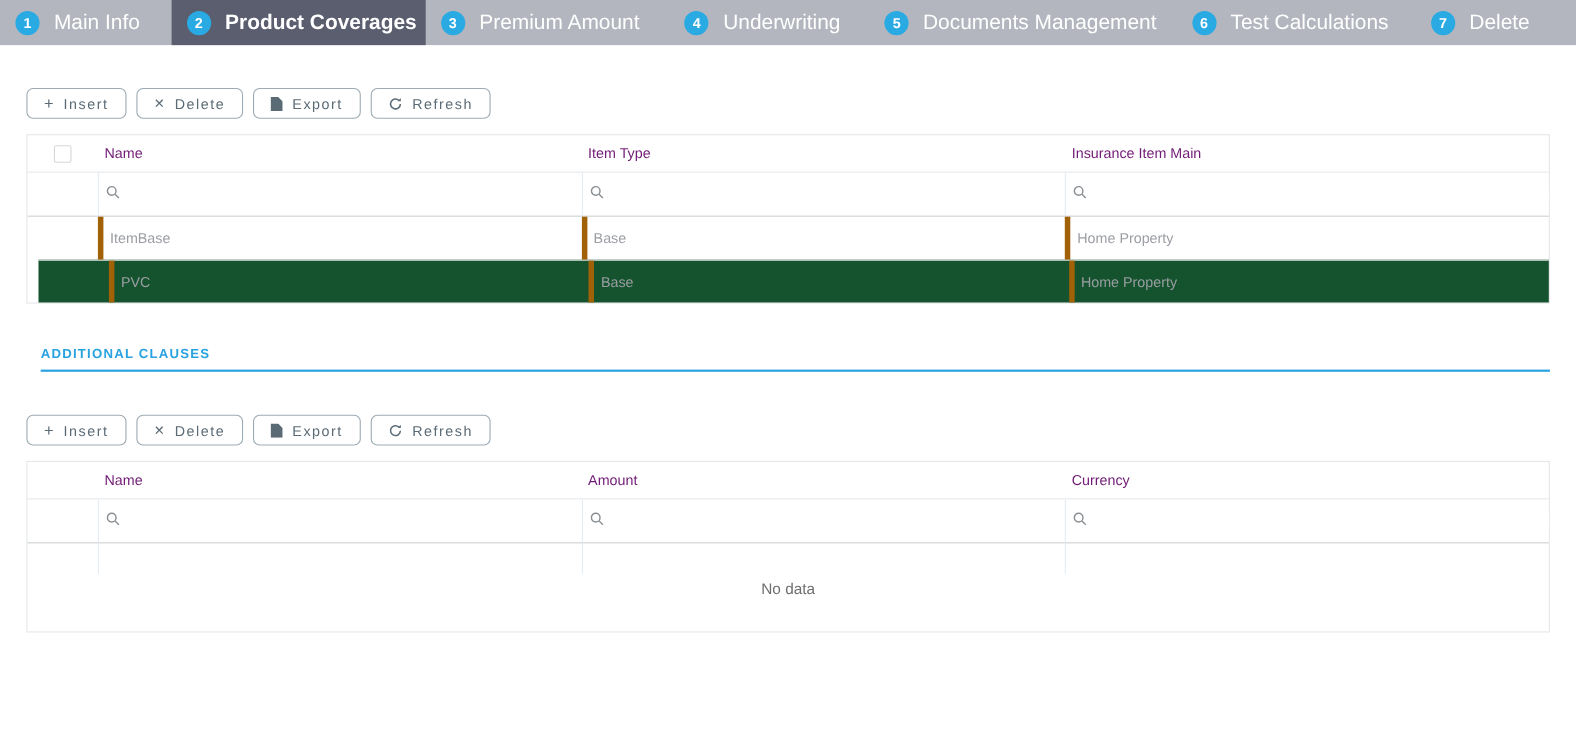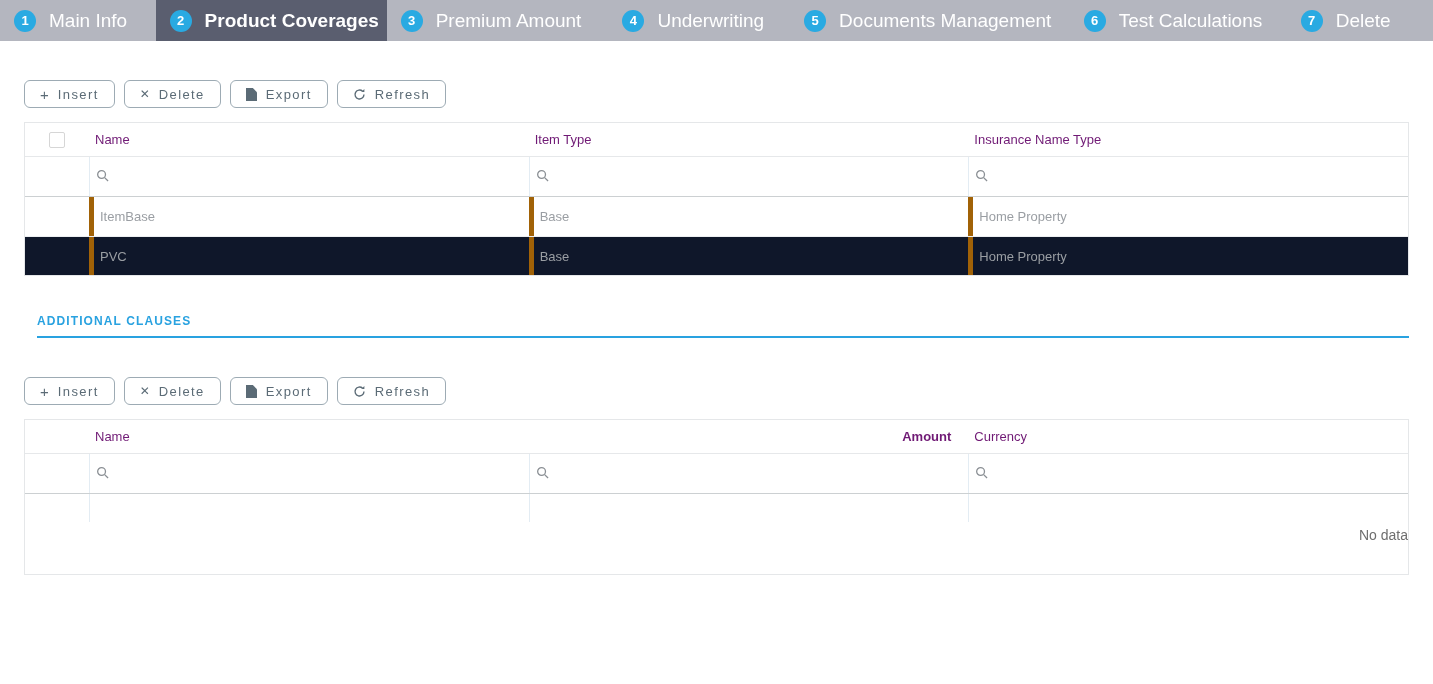--- a/index.html
+++ b/index.html
@@ -32,38 +32,38 @@
     color:#5b6b76; font-size:13px; letter-spacing:1.4px; cursor:pointer; }
   .tbtn .glyph { font-size:15px; letter-spacing:0; line-height:1; }
   .tbtn .glyph.small { font-size:12px; }
   .tbtn svg { display:block; }
 
   
   .grid-table { margin-top:14px; border:1px solid #e5e7e9; }
   .g-row { display:grid; grid-template-columns:64px 1fr 1fr 1fr; align-items:center; }
   .g-row.header { height:34px; border-bottom:1px solid #e6e8ea; }
   .g-row.header .g-cell { font-size:13px; color:#701a75; padding-left:6px; }
-  .g-row.header .g-cell.right { text-align:right; padding-right:17px;font-weight:bold; }
+  .g-row.header .g-cell.right { padding-right:17px; }
   .g-row.filter { height:40px; border-bottom:1px solid #ccd0d2; }
   .g-row.filter .g-cell { height:100%; display:flex; align-items:center; padding-left:6px; }
   .g-row.filter .g-cell + .g-cell { border-left:1px solid #e3ecf3; }
   .g-row.filter input { border:none; outline:none; flex:1; min-width:0;
     font-size:13px; color:#555; margin-left:7px; font-family:"Liberation Sans",sans-serif; }
   .g-row.data { height:39px; cursor:pointer; }
   .g-row.data + .g-row.data { border-top:1px solid #edeff1; }
   .g-row.data .g-cell { font-size:13px; color:#9a9ea3; padding-left:6px; height:100%;
     display:flex; align-items:center; }
   .g-row.data .g-cell + .g-cell { border-left:5px solid #a16207; }
-  .g-row.data.selected { background:#0f172a; }
+  .g-row.data.selected { background:#14532d;margin-left:10px; }
   .checkbox-cell { display:flex; justify-content:center; align-items:center; padding-left:0 !important; }
   .checkbox { width:16px; height:16px; border:1px solid #d6d6d6; border-radius:2px;
     background:#fff; display:inline-block; cursor:pointer; }
   .nodata-cols { display:grid; grid-template-columns:64px 1fr 1fr 1fr; height:28px; }
   .nodata-cols .sep { border-left:1px solid #e3ecf3; height:100%; }
-  .nodata-text { text-align:right; font-size:14px; color:#6e6e6e; padding:5px 0 31px; }
+  .nodata-text { text-align:center; font-size:14px; color:#6e6e6e; padding:5px 0 31px; }
 </style>
 </head>
 <body>
 
 <div class="tabbar">
   <div class="tab t1">
     <span class="badge">1</span>
     <span class="tab-label">Main Info</span>
   </div>
   <div class="tab t2 active">
@@ -123,21 +123,21 @@
     </button>
   </div>
 
   <div class="grid-table">
     <div class="g-row header">
       <div class="g-cell checkbox-cell">
           <span class="checkbox"></span>
         </div>
       <div class="g-cell">Name</div>
       <div class="g-cell">Item Type</div>
-      <div class="g-cell">Insurance Name Type</div>
+      <div class="g-cell">Insurance Item Main</div>
     </div>
     <div class="g-row filter">
       <div class="g-cell"></div>
       <div class="g-cell">
           <span><svg width="13" height="13" viewBox="0 0 14 14" fill="none" stroke="#8a8f94" stroke-width="1.4">
               <circle cx="6" cy="6" r="4.2"></circle>
               <path d="M9.3 9.3L13 13"></path>
             </svg></span>
           <input style="">
         </div>

